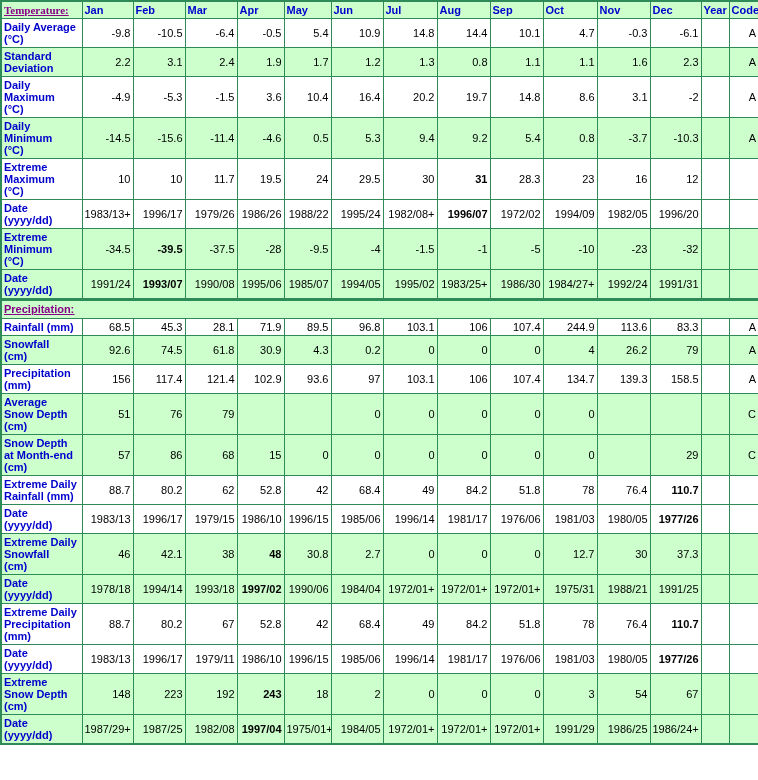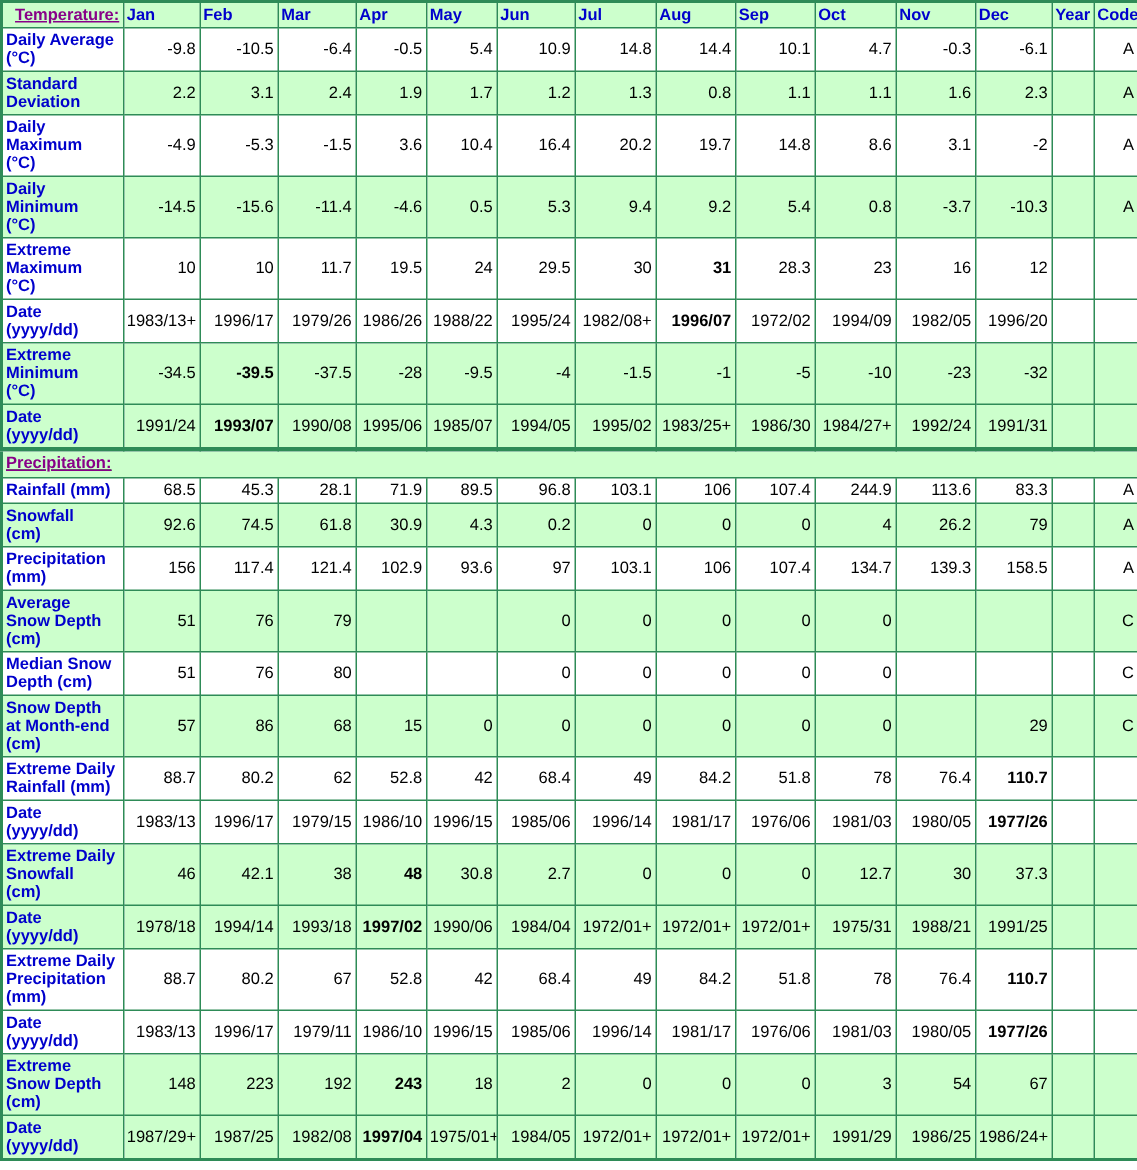--- a/index.html
+++ b/index.html
@@ -17,21 +17,21 @@
     line-height:12px;
     vertical-align:middle;
     overflow:hidden;
   }
   thead th{
     background:var(--green,#CCFFCC);
     color:var(--label,#0000CC);
     font-weight:bold;
     text-align:left;
   }
-  thead th.seccell{text-align:right;}
+  thead th.seccell{text-align:left;font-family:Liberation Serif, serif;}
   a.seclink{
     color:var(--link,#880088);
     font-weight:bold;
     text-decoration:underline;
     cursor:pointer;
   }
   th.rowlabel{
     color:var(--label,#0000CC);
     font-weight:bold;
     text-align:left;
@@ -311,38 +311,20 @@
         <td class="num">0</td>
         <td class="num">0</td>
         <td class="num">0</td>
         <td class="num">0</td>
         <td class="num">0</td>
         <td class="num"></td>
         <td class="num"></td>
         <td class="num"></td>
         <td class="num code">C</td>
       </tr>
-      <tr class="w">
-        <th class="rowlabel">Median Snow
-Depth (cm)</th>
-        <td class="num">51</td>
-        <td class="num">76</td>
-        <td class="num">80</td>
-        <td class="num"></td>
-        <td class="num"></td>
-        <td class="num">0</td>
-        <td class="num">0</td>
-        <td class="num">0</td>
-        <td class="num">0</td>
-        <td class="num">0</td>
-        <td class="num"></td>
-        <td class="num"></td>
-        <td class="num"></td>
-        <td class="num code">C</td>
-      </tr>
       <tr class="g">
         <th class="rowlabel">Snow Depth
 at Month-end
 (cm)</th>
         <td class="num">57</td>
         <td class="num">86</td>
         <td class="num">68</td>
         <td class="num">15</td>
         <td class="num">0</td>
         <td class="num">0</td>

